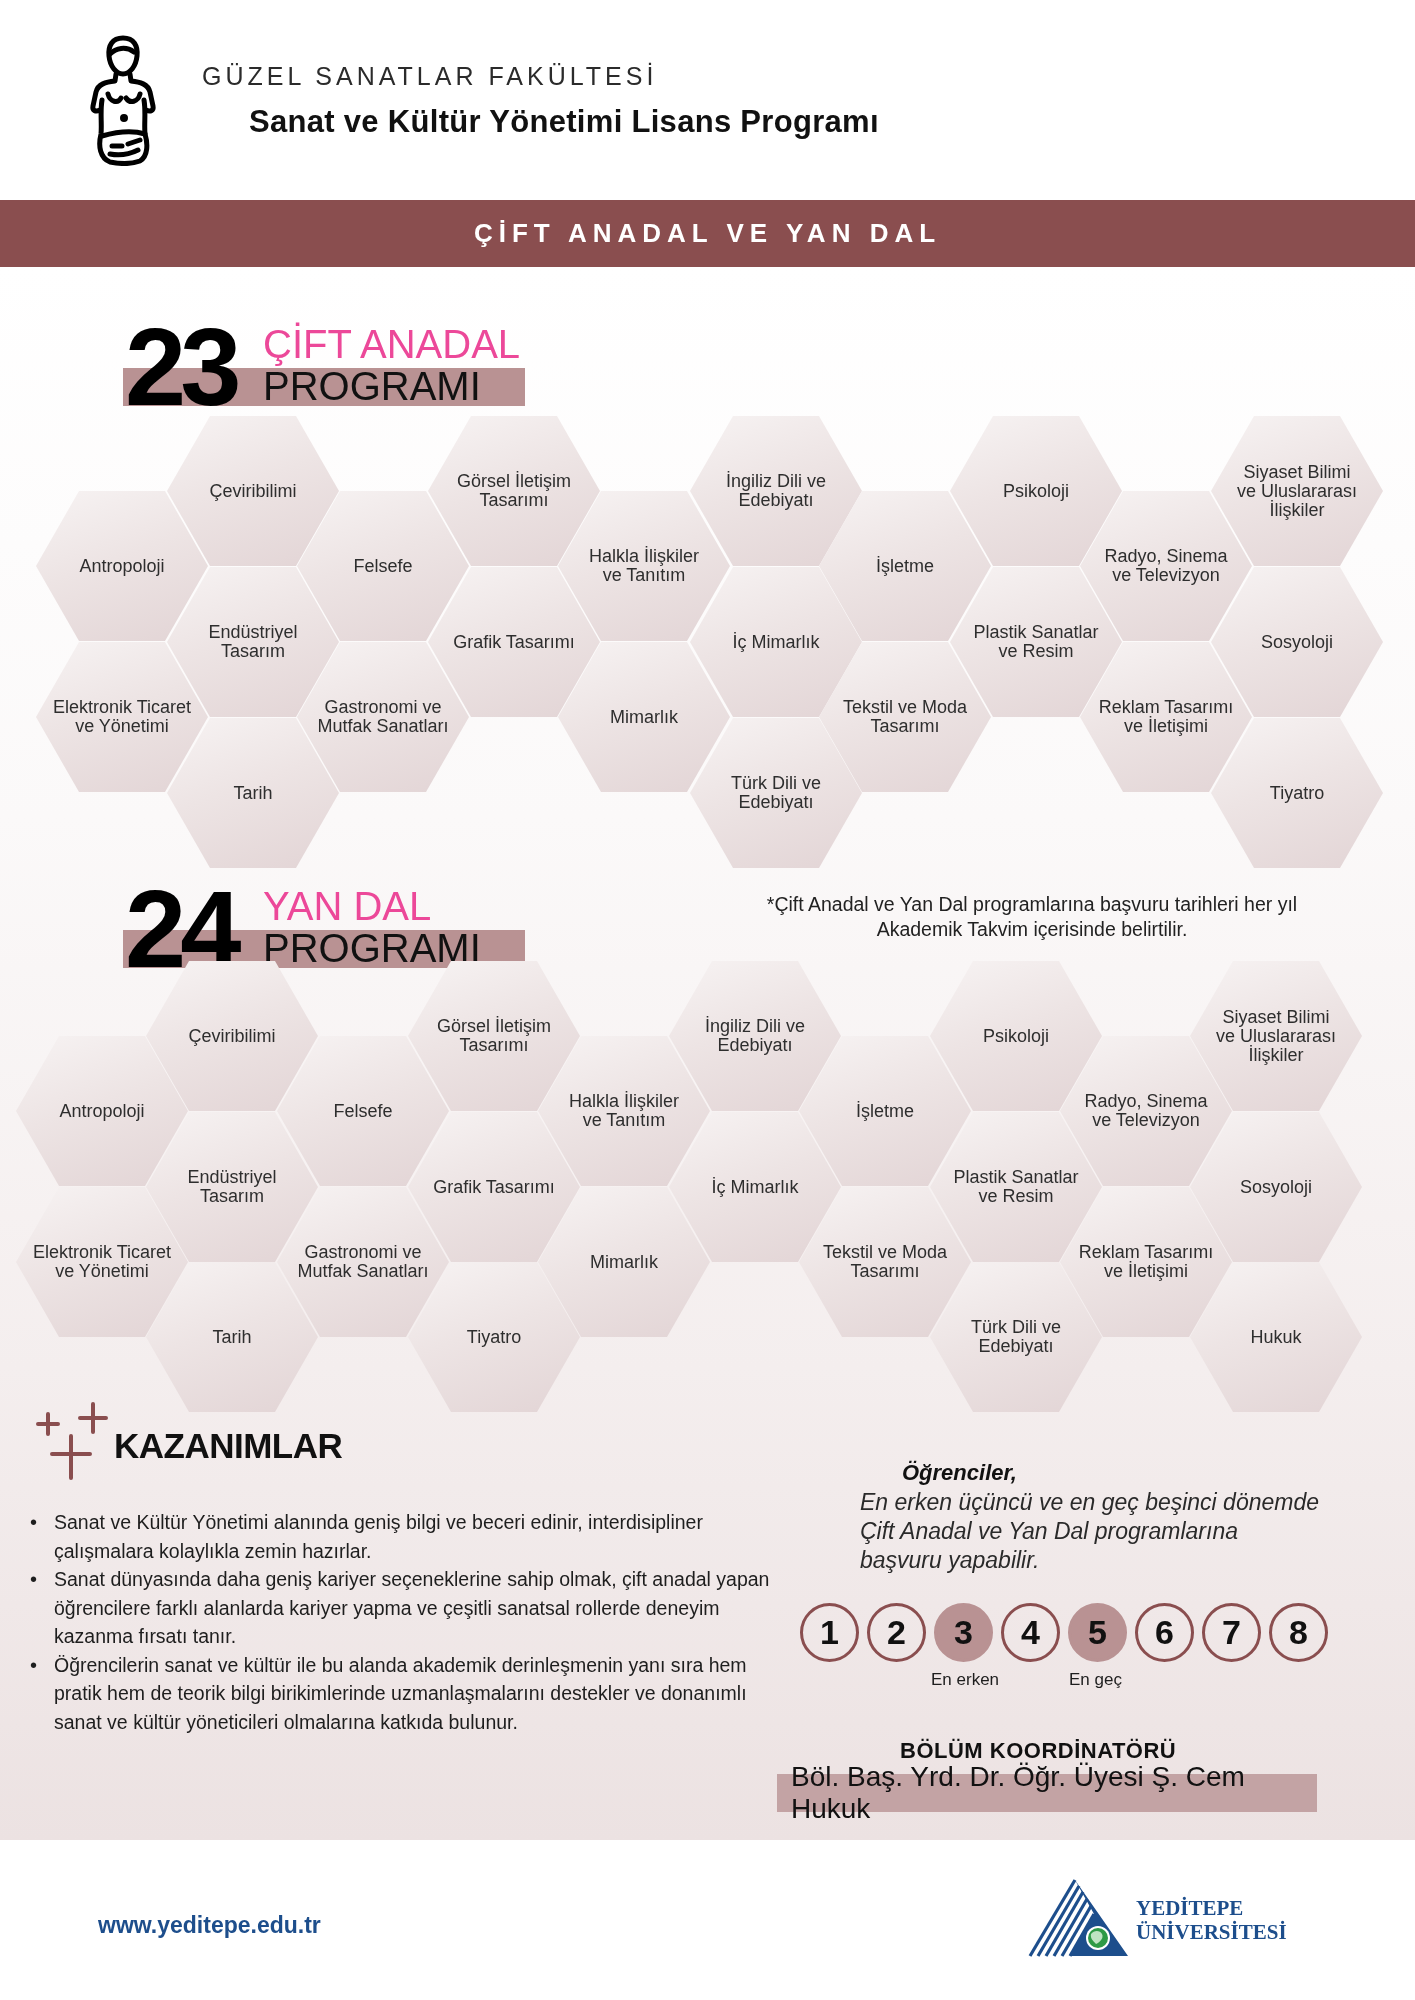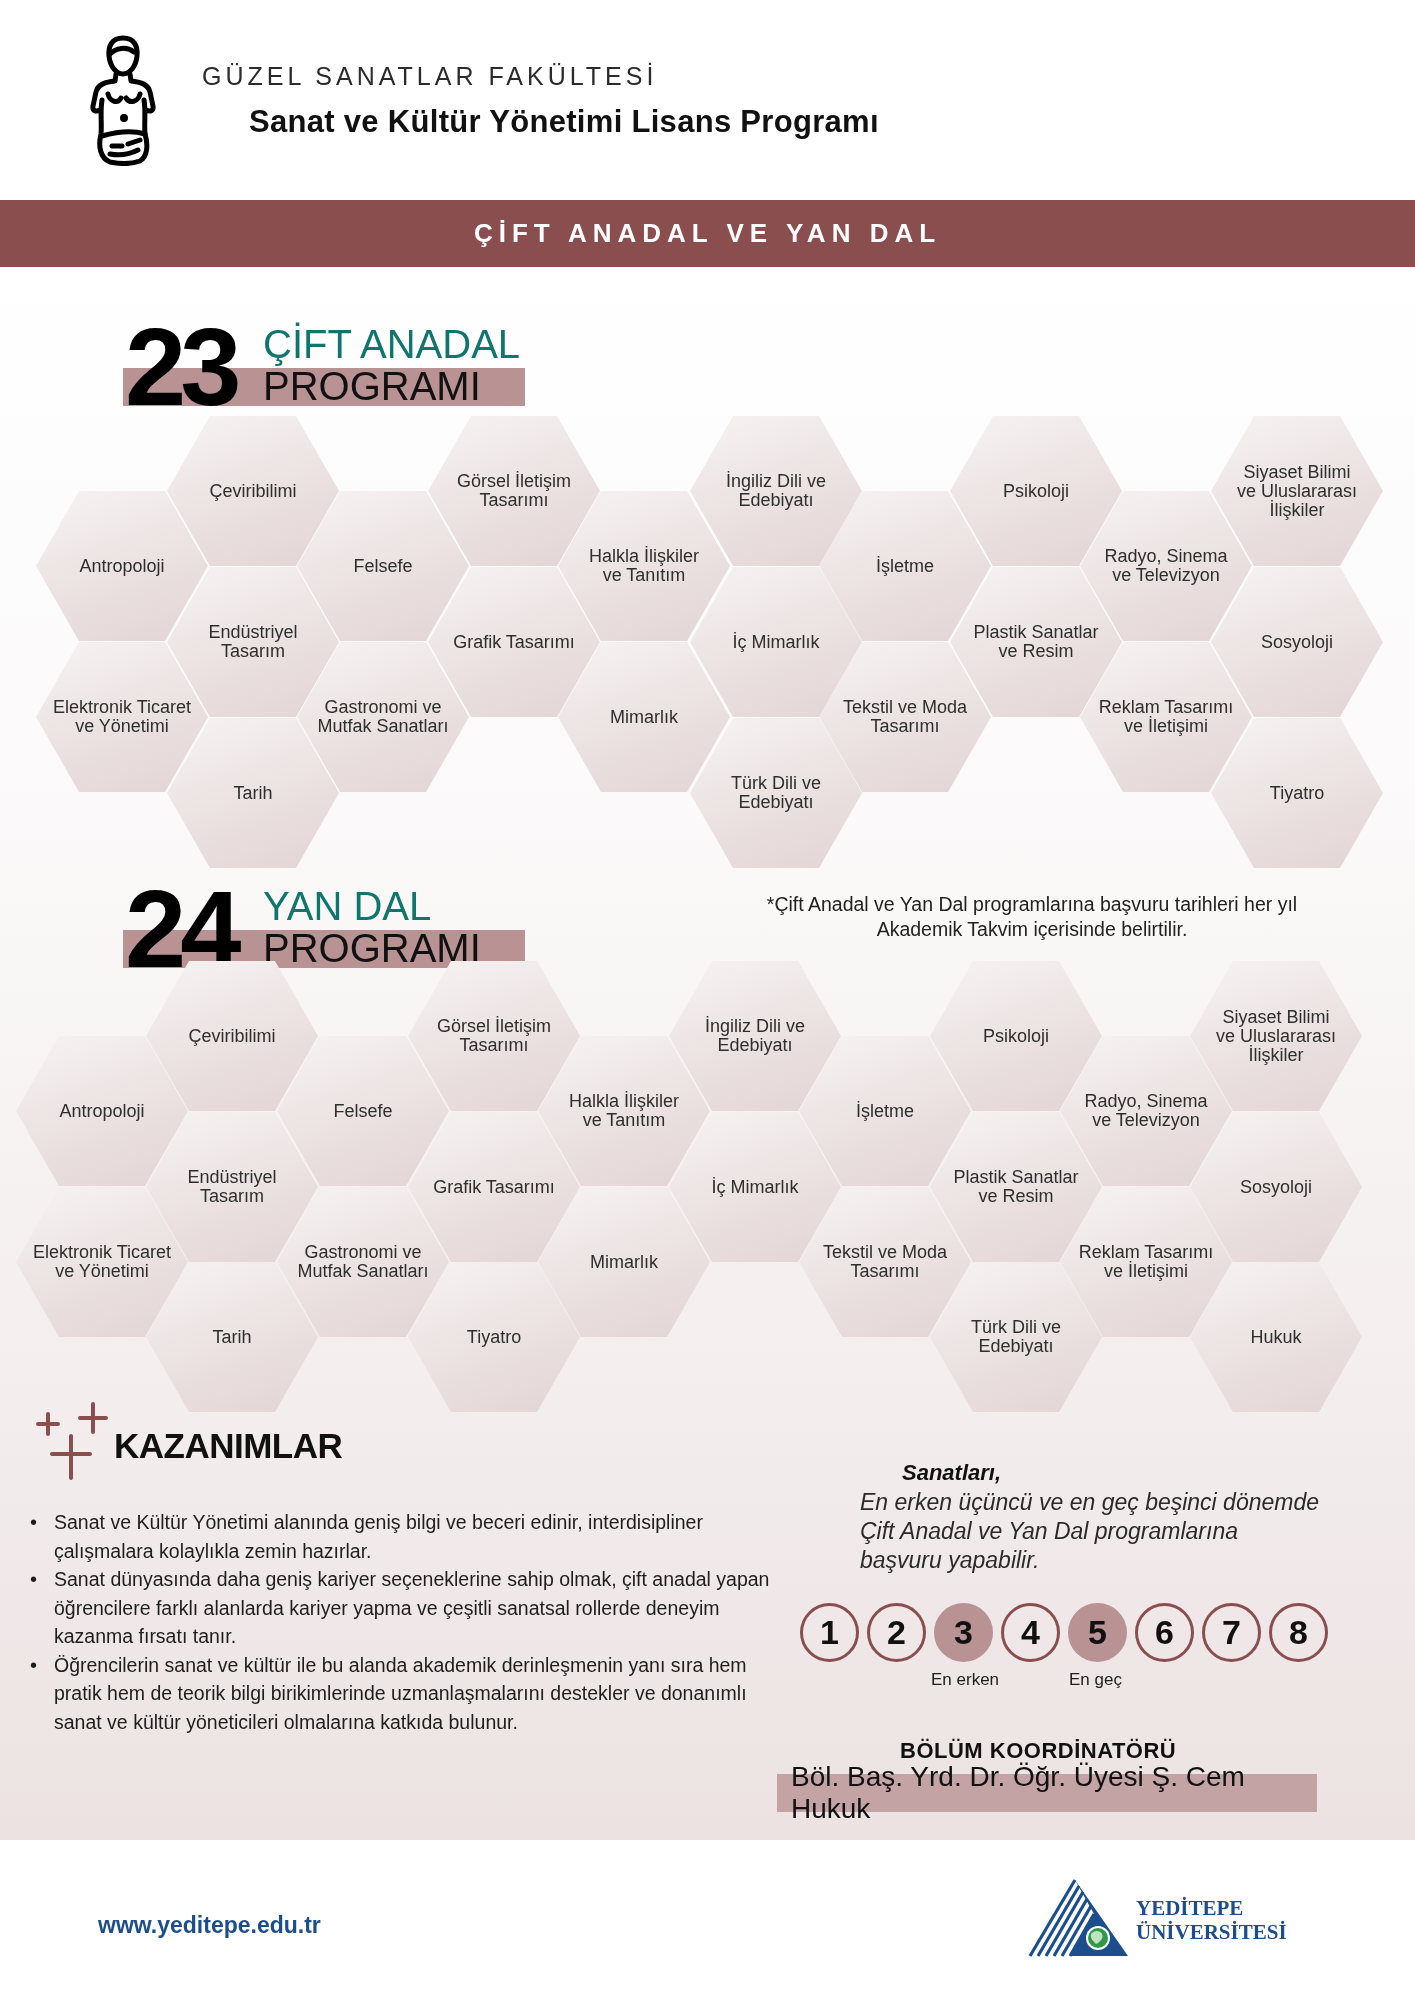--- a/index.html
+++ b/index.html
@@ -21,21 +21,21 @@
   .banner {
     position: absolute; left: 0; top: 200px; width: 1415px; height: 67px;
     background: #8a4e4f; display: flex; align-items: center; justify-content: center;
   }
   .banner-text { color: #fff; font-size: 26px; letter-spacing: 6px; font-weight: 700; }
 
   
   .sec-head { position: absolute; left: 115px; width: 420px; height: 110px; }
   .sec-head .bar { position: absolute; left: 8px; top: 50px; width: 402px; height: 38px; background: #b99293; }
   .sec-head .num { position: absolute; left: 0; top: -6px; font-size: 110px; font-weight: 700; color: #000; letter-spacing: -6px; line-height: 1; margin-left: 10px; }
-  .sec-head .l1 { position: absolute; left: 148px; top: 6px; font-size: 40px; color: #0f766e; line-height: 1; font-weight: 400; }
+  .sec-head .l1 { position: absolute; left: 148px; top: 6px; font-size: 40px; color: #ec4899; line-height: 1; font-weight: 400; }
   .sec-head .l2 { position: absolute; left: 148px; top: 48px; font-size: 40px; color: #111; line-height: 1; font-weight: 400; }
 
   
   .hex-field { position: absolute; left: 0; width: 1415px; }
   .hex {
     position: absolute; width: 172px; height: 150px;
     clip-path: polygon(25% 0, 75% 0, 100% 50%, 75% 100%, 25% 100%, 0 50%);
     background: linear-gradient(160deg, #f7f3f3 0%, #ede4e4 45%, #e2d4d5 100%);
     display: flex; align-items: center; justify-content: center; text-align: center;
   }
@@ -306,21 +306,21 @@
   <path d="M48 18 L74 18 M61 4 L61 32"></path>
   <path d="M20 54 L58 54 M39 36 L39 78"></path>
 </svg>
 <div class="kaz-title">KAZANIMLAR</div>
 <ul class="kaz-list">
   <li>Sanat ve Kültür Yönetimi alanında geniş bilgi ve beceri edinir, interdisipliner çalışmalara kolaylıkla zemin hazırlar.</li>
   <li>Sanat dünyasında daha geniş kariyer seçeneklerine sahip olmak, çift anadal yapan öğrencilere farklı alanlarda kariyer yapma ve çeşitli sanatsal rollerde deneyim kazanma fırsatı tanır.</li>
   <li>Öğrencilerin sanat ve kültür ile bu alanda akademik derinleşmenin yanı sıra hem pratik hem de teorik bilgi birikimlerinde uzmanlaşmalarını destekler ve donanımlı sanat ve kültür yöneticileri olmalarına katkıda bulunur.</li>
 </ul>
 
-<div class="ogr-title">Sanatları,</div>
+<div class="ogr-title">Öğrenciler,</div>
 <div class="ogr-text">En erken üçüncü ve en geç beşinci dönemde
 Çift Anadal ve Yan Dal programlarına
 başvuru yapabilir.</div>
 <div class="sem-row">
   <div class="sem">1</div>
   <div class="sem">2</div>
   <div class="sem active">3</div>
   <div class="sem">4</div>
   <div class="sem active">5</div>
   <div class="sem">6</div>

